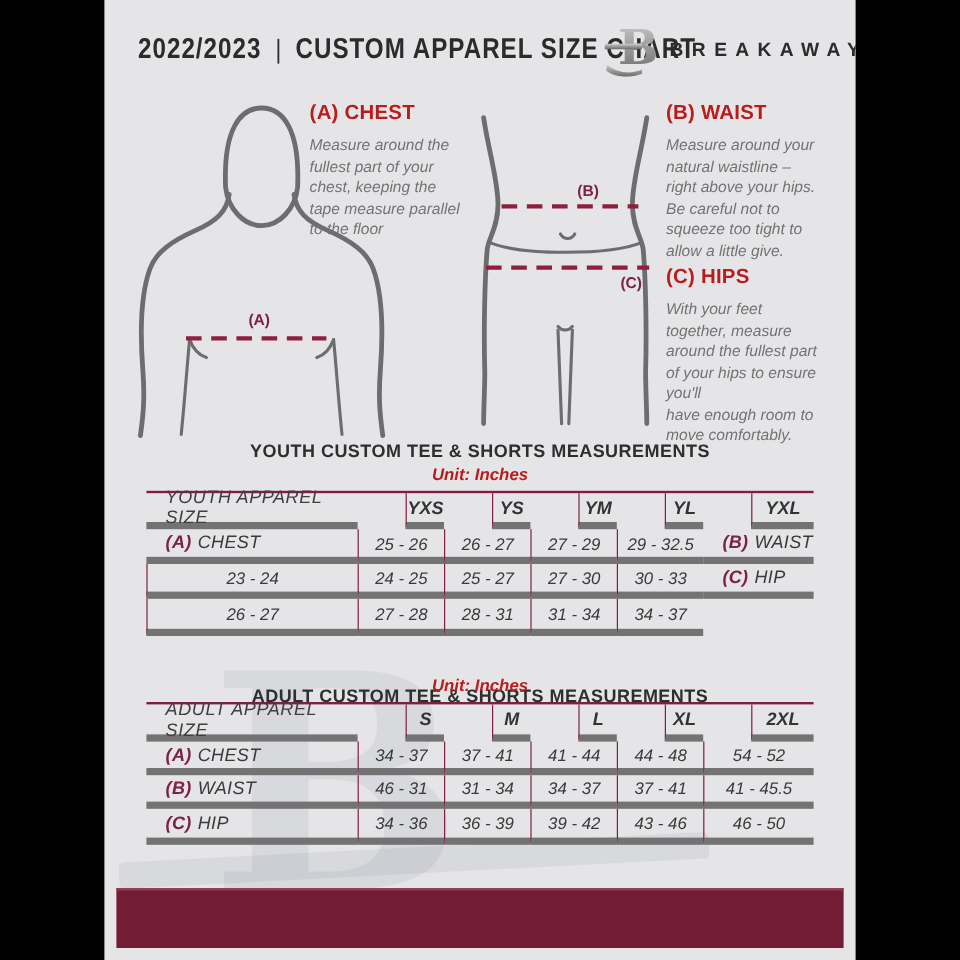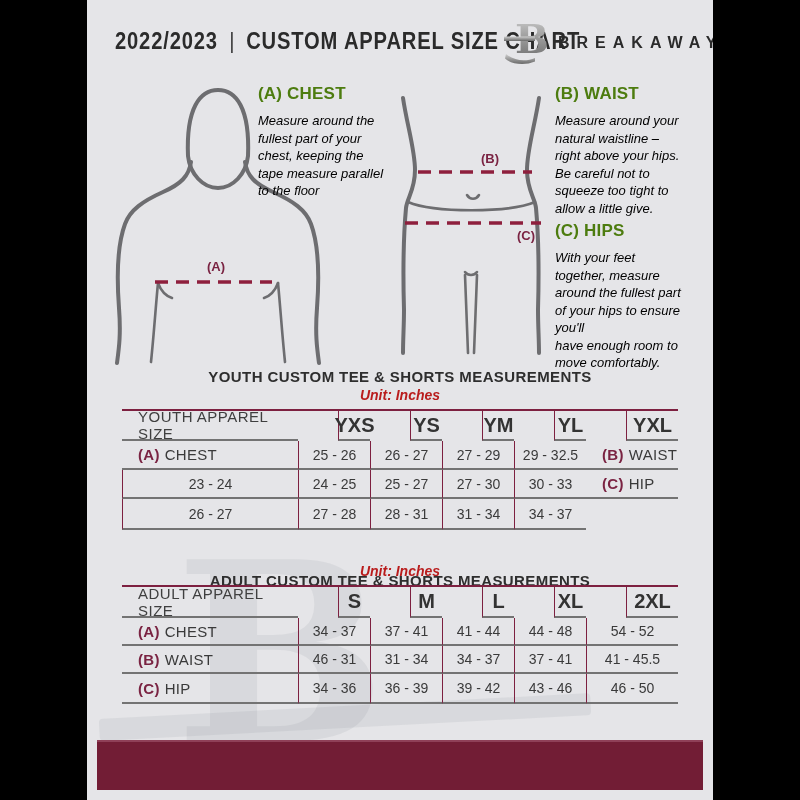--- a/index.html
+++ b/index.html
@@ -26,35 +26,35 @@
         background:rgba(110,116,130,0.10);transform:rotate(-3deg);border-radius:4px;}
   
   .fig{position:absolute;}
   .fig svg{display:block;}
   .body-stroke{fill:none;stroke:#6d6d70;stroke-width:4;stroke-linecap:round;}
   .body-stroke.thin{stroke-width:2.6;}
   .dash{fill:none;stroke:#8e1f3d;stroke-width:3.6;stroke-dasharray:13 8;stroke-linecap:butt;}
   .fig-label{position:absolute;font-weight:bold;font-size:13px;color:#7a2342;}
   
   .instr{position:absolute;width:160px;}
-  .instr h3{margin:0 0 8px 0;font-size:17px;font-weight:bold;color:#4d7c0f;letter-spacing:.2px;}
-  .instr p{margin:0;font-style:italic;font-size:13px;line-height:17.5px;color:#000000;white-space:pre-line;}
+  .instr h3{margin:0 0 8px 0;font-size:17px;font-weight:bold;color:#b91c1c;letter-spacing:.2px;}
+  .instr p{margin:0;font-style:italic;font-size:13px;line-height:17.5px;color:#737373;white-space:pre-line;}
   
   .tbl-title{position:absolute;left:35px;width:556px;text-align:center;
              font-weight:bold;font-size:15px;letter-spacing:.4px;color:#2e2e2e;}
   .tbl-unit{position:absolute;left:35px;width:556px;text-align:center;
             font-style:italic;font-weight:bold;font-size:14px;color:#b91c1c;}
   .grid{position:absolute;left:35px;width:556px;display:grid;
         grid-template-columns:176px 72px 72px 72px 72px 92px;
         border-top:2px solid #7d2040;}
   .grid .cell{display:flex;align-items:center;justify-content:center;
-        border-bottom:2px solid #737373;box-sizing:border-box;
-        font-size:14px;color:#3a3a3a;}
+        border-bottom:6px solid #737373;box-sizing:border-box;
+        font-size:14px;color:#3a3a3a;font-style:italic;}
   .grid .cell.vline{border-left:1.5px solid #7d2040;}
-  .grid .head{font-weight:bold;font-size:20px;color:#333;margin-left:40px;}
+  .grid .head{font-weight:bold;font-size:15px;color:#333;margin-left:40px;}
   .grid .rowlabel{justify-content:flex-start;padding-left:16px;font-size:15px;letter-spacing:.3px;}
   .grid .rowlabel .pfx{font-weight:bold;color:#7a2342;margin-right:5px;}
   .grid .sizehead{font-weight:normal;font-size:15px;color:#3f3f3f;letter-spacing:.5px;}
   
   .footer-bar{position:absolute;left:10px;top:740px;width:606px;height:50px;
               background:#721d35;border-top:2px solid #8f4058;box-sizing:border-box;}
 </style>
 </head>
 <body>
 

